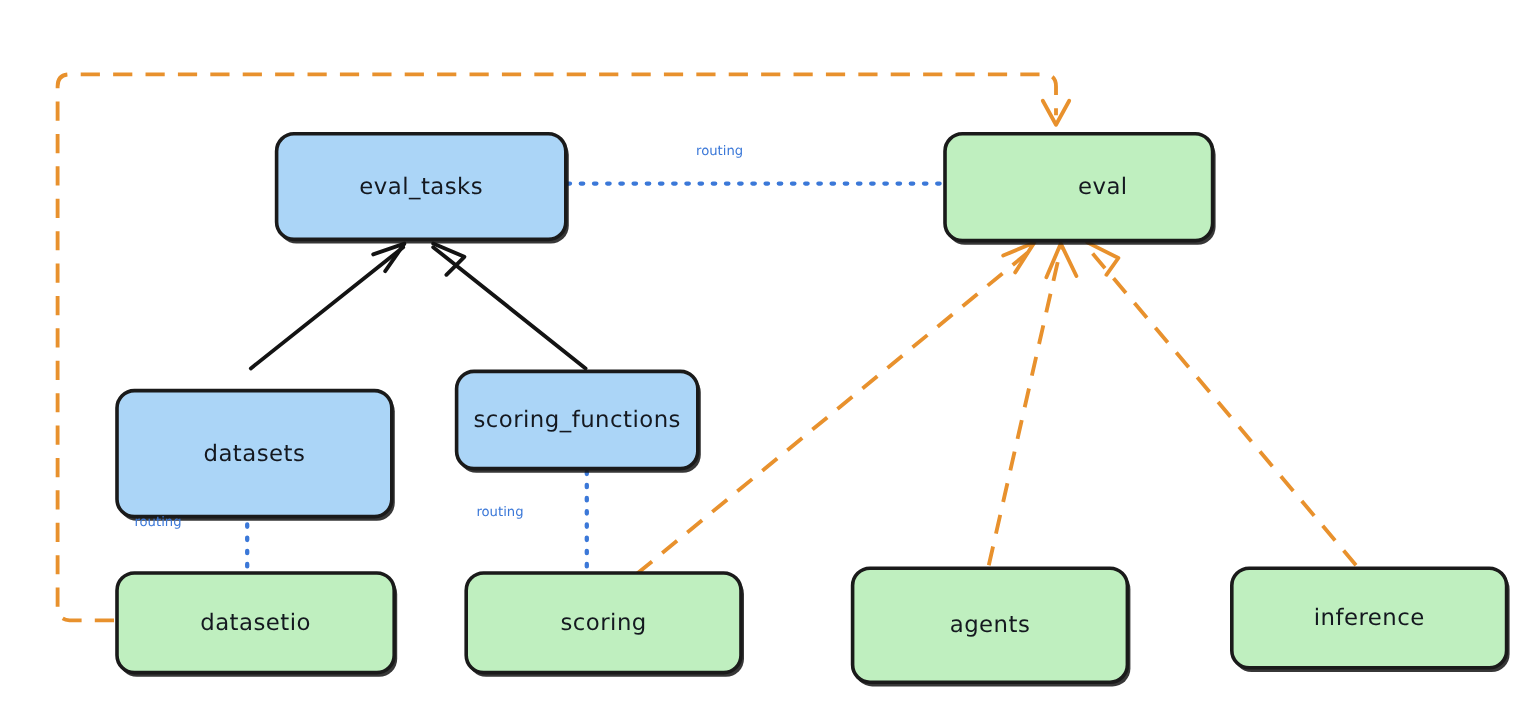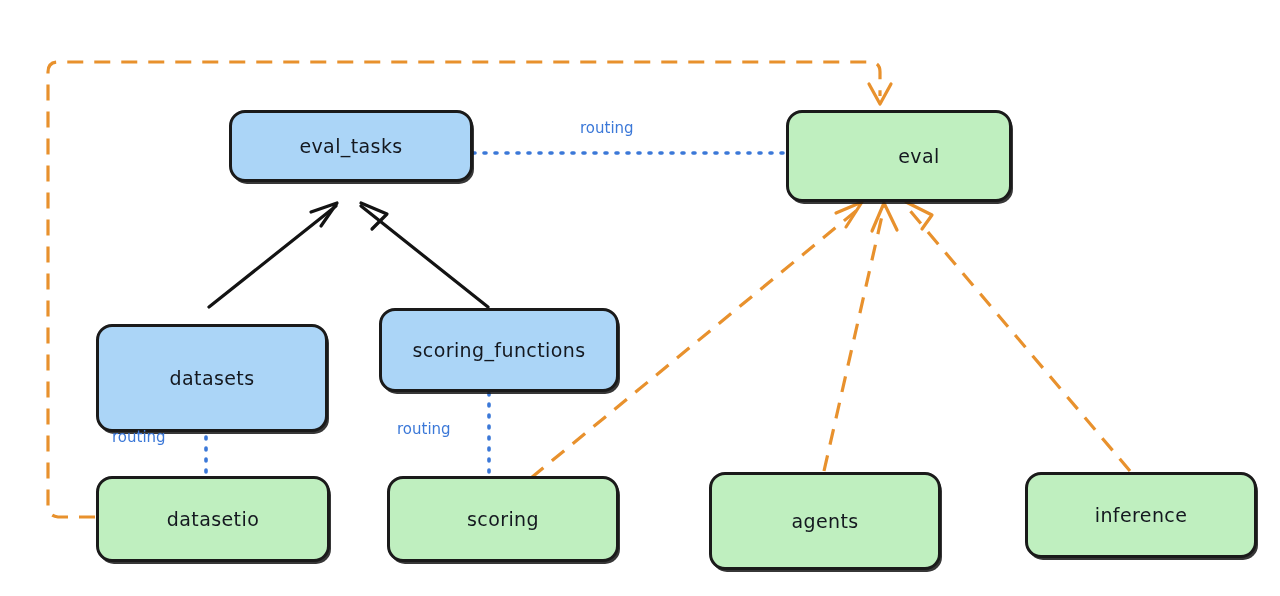--- a/index.html
+++ b/index.html
@@ -44,21 +44,21 @@
     letter-spacing: 0.4px;
     white-space: nowrap;
     user-select: none;
   }
   .node.blue  { background: #ABD5F7; }
   .node.green { background: #BFEFBF; }
 
   .edge-label {
     position: absolute;
     font-family: "DejaVu Sans", sans-serif;
-    font-size: 15px;
+    font-size: 11px;
     color: #3B78D8;
     white-space: nowrap;
     user-select: none;
   }
 </style>
 </head>
 <body>
 
 <div id="canvas">
 
@@ -83,33 +83,33 @@
     <path d="M 488 307 L 361 206" fill="none" stroke="#131313" stroke-width="3.2" stroke-linecap="round"></path>
     <path d="M 361 203 L 387 214 L 372 229" fill="none" stroke="#131313" stroke-width="3.2" stroke-linecap="round" stroke-linejoin="round"></path>
 
     <path d="M 473 153 L 786 153" fill="none" stroke="#3B78D8" stroke-width="3.6" stroke-dasharray="2 9" stroke-linecap="round"></path>
 
     <path d="M 206 393 L 206 477" fill="none" stroke="#3B78D8" stroke-width="3.6" stroke-dasharray="2 9" stroke-linecap="round"></path>
 
     <path d="M 489 393 L 489 477" fill="none" stroke="#3B78D8" stroke-width="3.6" stroke-dasharray="2 9" stroke-linecap="round"></path>
   </svg>
 
-  <div class="node blue" style="left:229px; top:110px; width:244px; height:72px;">
+  <div class="node blue" style="left:229px; top:110px; width:244px; height:91px;">
     <span class="node-label">eval_tasks</span>
   </div>
 
   <div class="node green" style="left:786px; top:110px; width:226px; height:92px;padding-left:40px;">
     <span class="node-label">eval</span>
   </div>
 
   <div class="node blue" style="left:96px; top:308px; width:232px; height:108px;margin-top:16px;">
     <span class="node-label">datasets</span>
   </div>
 
-  <div class="node blue" style="left:379px; top:308px; width:240px; height:84px;">
+  <div class="node blue" style="left:379px; top:308px; width:204px; height:84px;">
     <span class="node-label">scoring_functions</span>
   </div>
 
   <div class="node green" style="left:96px; top:476px; width:234px; height:86px;align-items:center;">
     <span class="node-label">datasetio</span>
   </div>
 
   <div class="node green" style="left:387px; top:476px; width:232px; height:86px;text-align:center;">
     <span class="node-label">scoring</span>
   </div>

